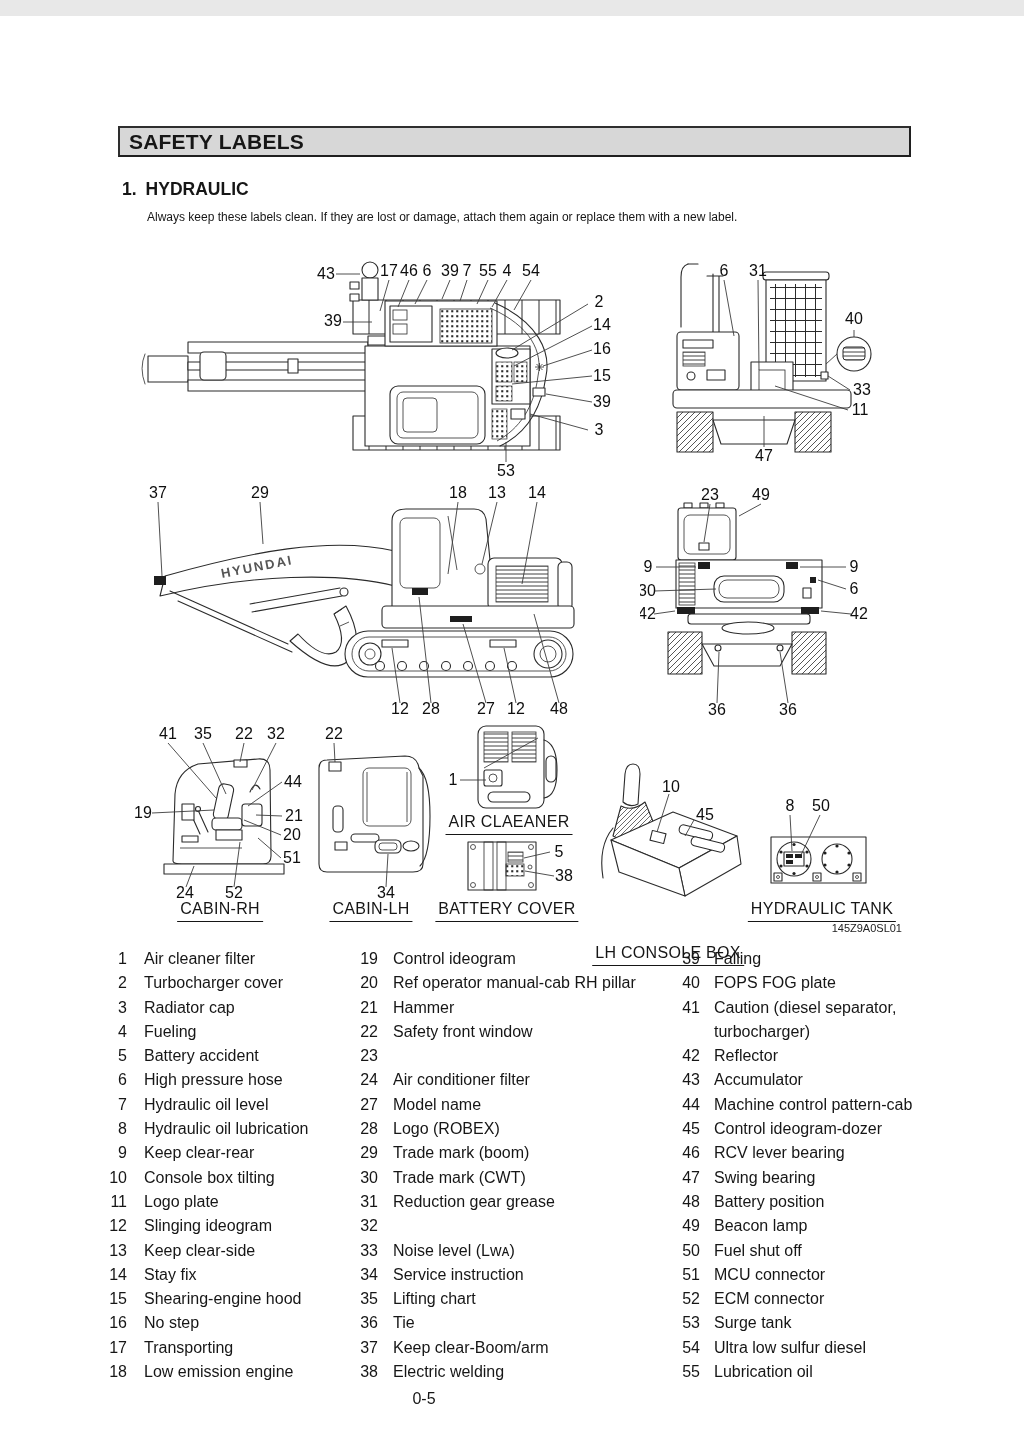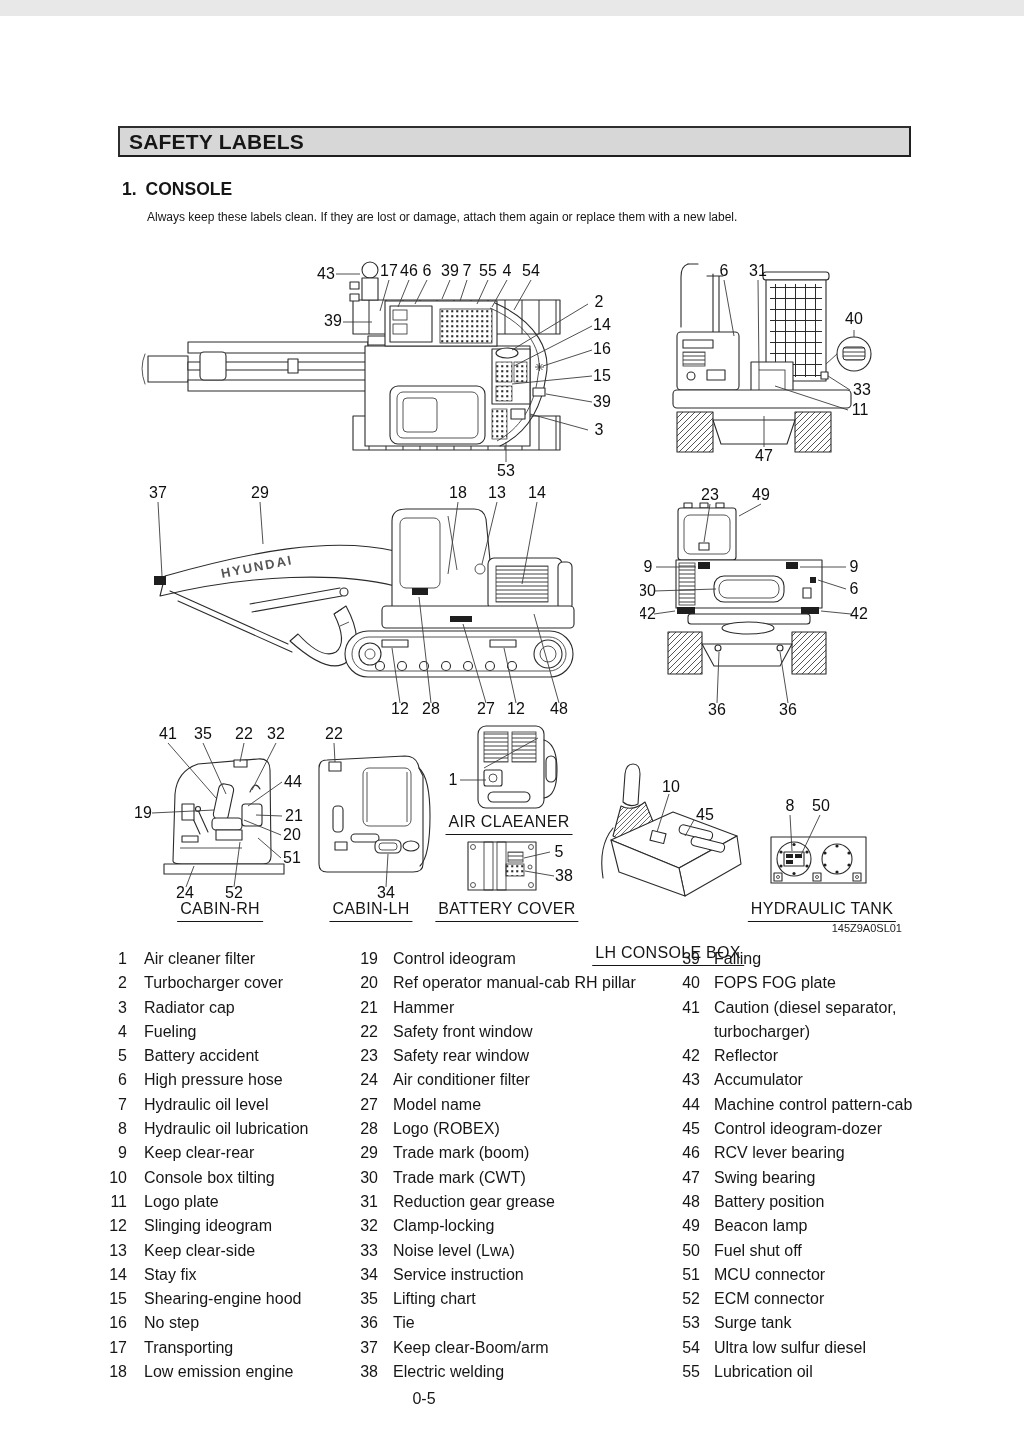--- a/index.html
+++ b/index.html
@@ -60,21 +60,21 @@
       </pattern>
       <pattern id="pdiag" width="5" height="5" patternUnits="userSpaceOnUse">
         <path d="M0 5 L5 0" stroke="#2b2b2b" stroke-width=".7"></path>
       </pattern>
     </defs>
   </svg>
 
   <div id="hdr" class="abs">SAFETY LABELS</div>
 
   <div id="sec" class="abs">
-    <span class="n">1.</span><span>CONSOLE</span>
+    <span class="n">1.</span><span>HYDRAULIC</span>
   </div>
 
   <div id="intro" class="abs">Always keep these labels clean.  If they are lost or damage, attach them again or replace them with a new label.</div>
 
   <svg class="dg" style="left:140px;top:238px" width="505" height="224" viewBox="0 0 505 224">
 
     <g>
       <rect x="213" y="46" width="207" height="34" class="fw"></rect>
       <rect x="213" y="46" width="207" height="34" fill="url(#pvh)" stroke="none"></rect>
       <rect x="213" y="162" width="207" height="34" class="fw"></rect>
@@ -600,21 +600,20 @@
         <div class="lrow">
           <span class="lnum">21</span>
           <span class="ltxt">Hammer</span>
         </div>
         <div class="lrow">
           <span class="lnum">22</span>
           <span class="ltxt">Safety front window</span>
         </div>
         <div class="lrow">
           <span class="lnum">23</span>
-          <span class="ltxt">Safety rear window</span>
         </div>
         <div class="lrow">
           <span class="lnum">24</span>
           <span class="ltxt">Air conditioner filter</span>
         </div>
         <div class="lrow">
           <span class="lnum">27</span>
           <span class="ltxt">Model name</span>
         </div>
         <div class="lrow">
@@ -628,21 +627,20 @@
         <div class="lrow">
           <span class="lnum">30</span>
           <span class="ltxt">Trade mark (CWT)</span>
         </div>
         <div class="lrow">
           <span class="lnum">31</span>
           <span class="ltxt">Reduction gear grease</span>
         </div>
         <div class="lrow">
           <span class="lnum">32</span>
-          <span class="ltxt">Clamp-locking</span>
         </div>
         <div class="lrow">
           <span class="lnum">33</span>
           <span class="ltxt">Noise level (Lᴡᴀ)</span>
         </div>
         <div class="lrow">
           <span class="lnum">34</span>
           <span class="ltxt">Service instruction</span>
         </div>
         <div class="lrow">

